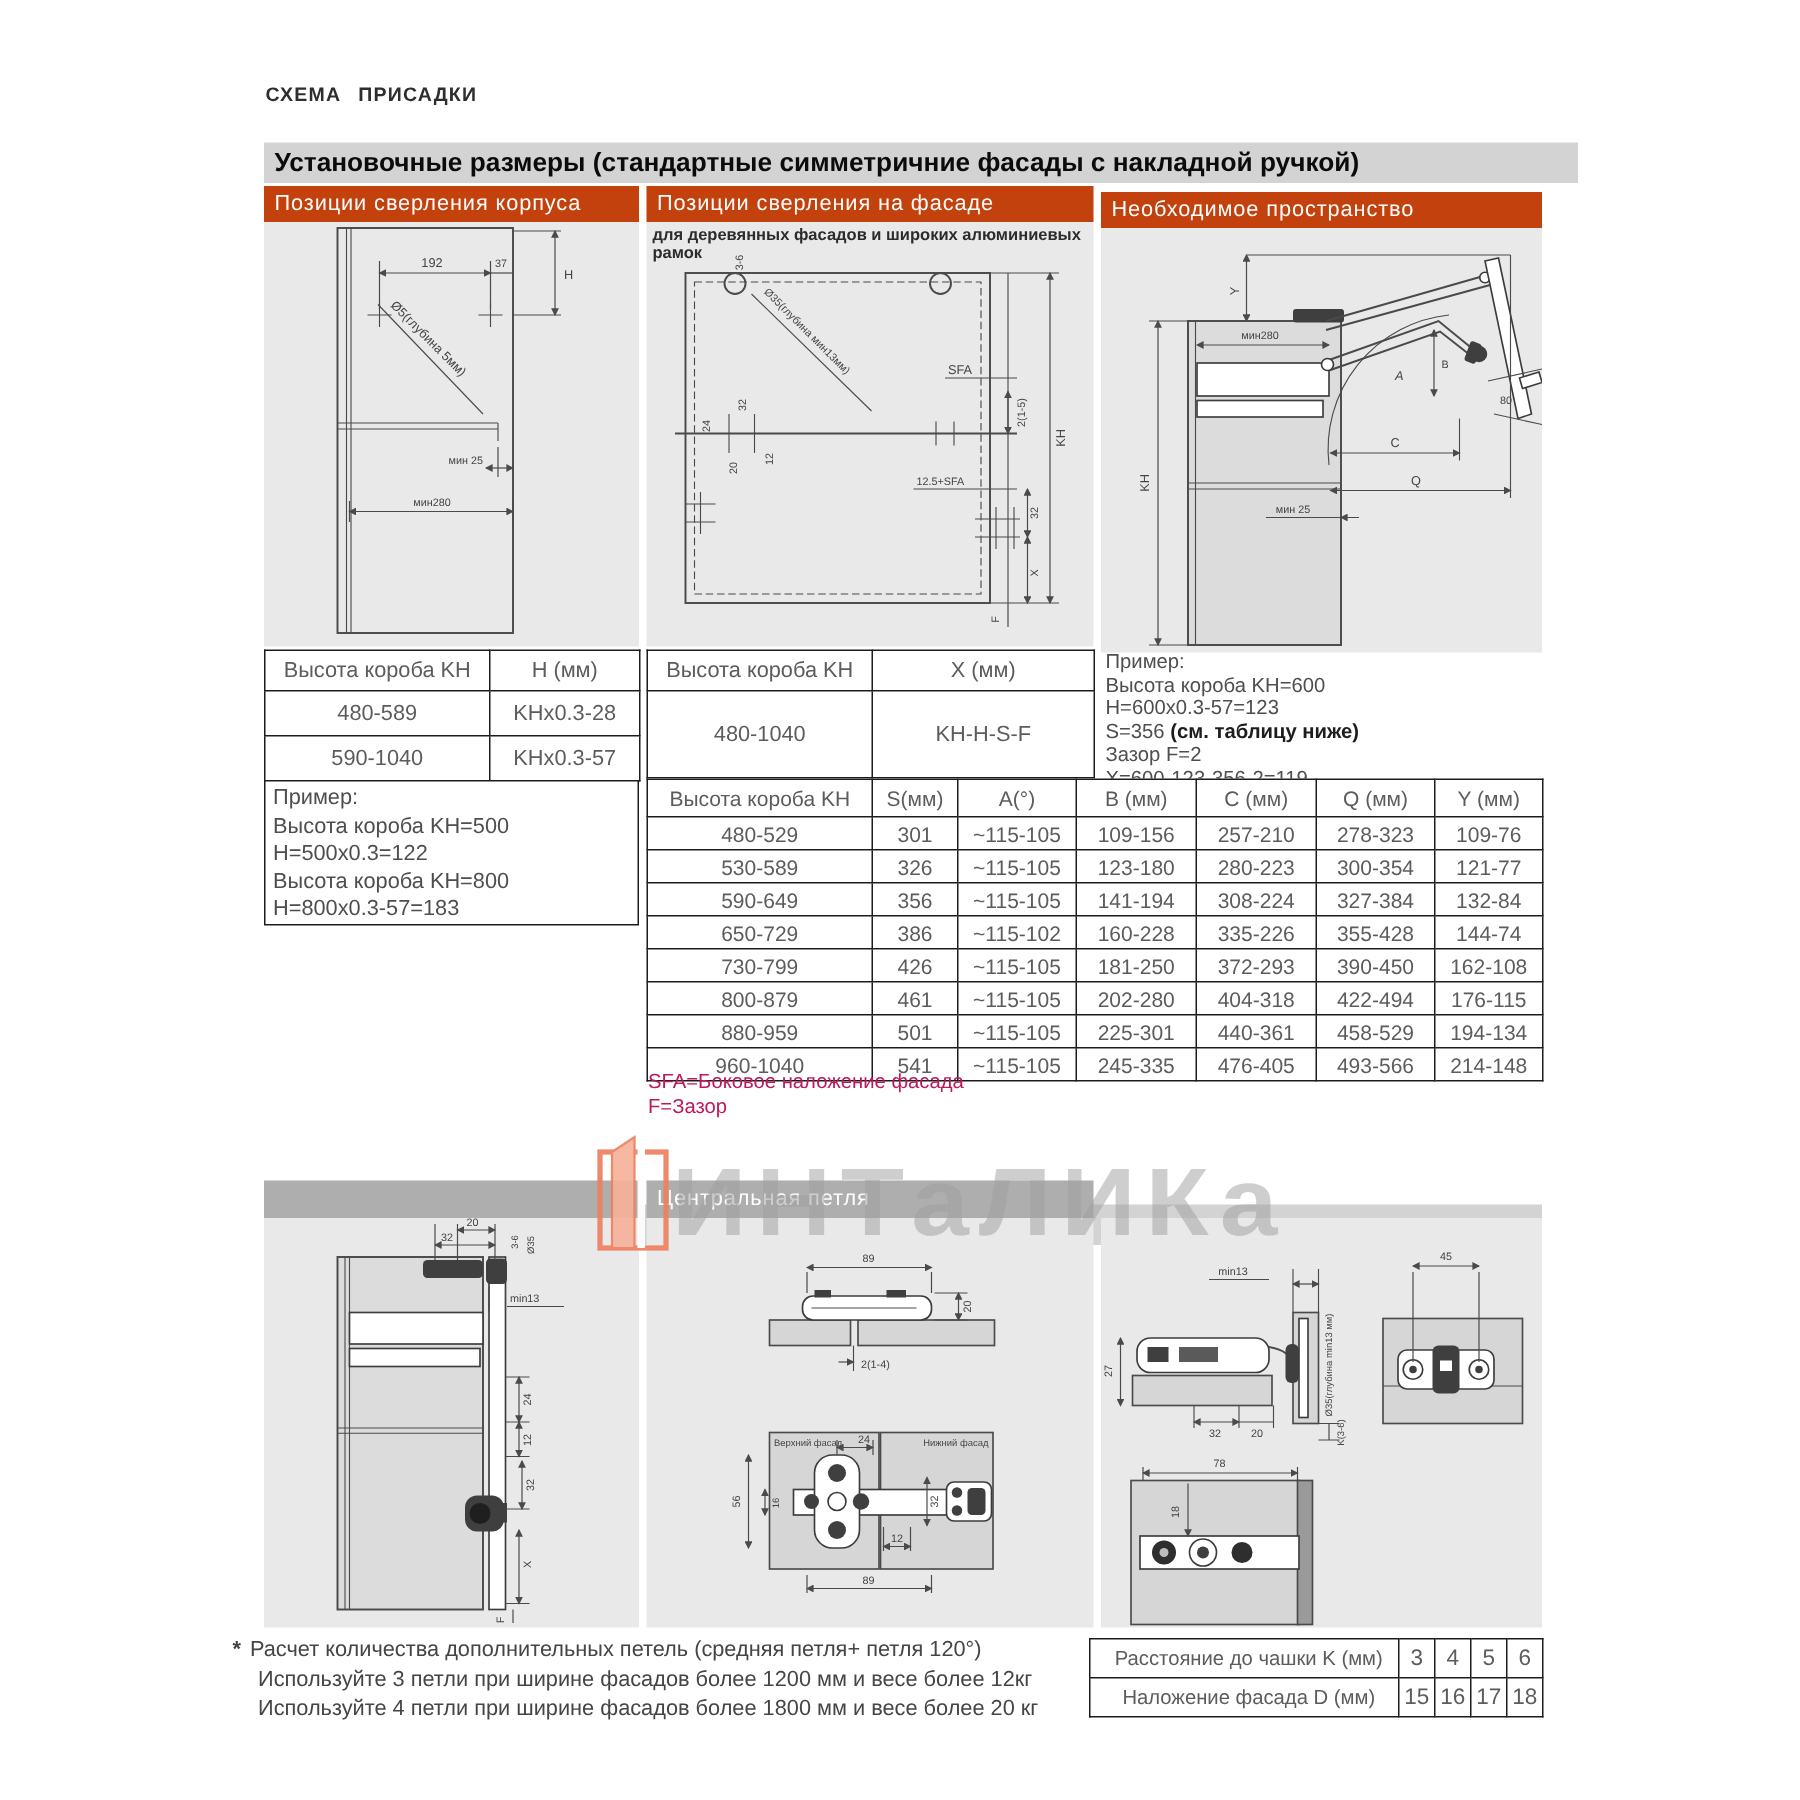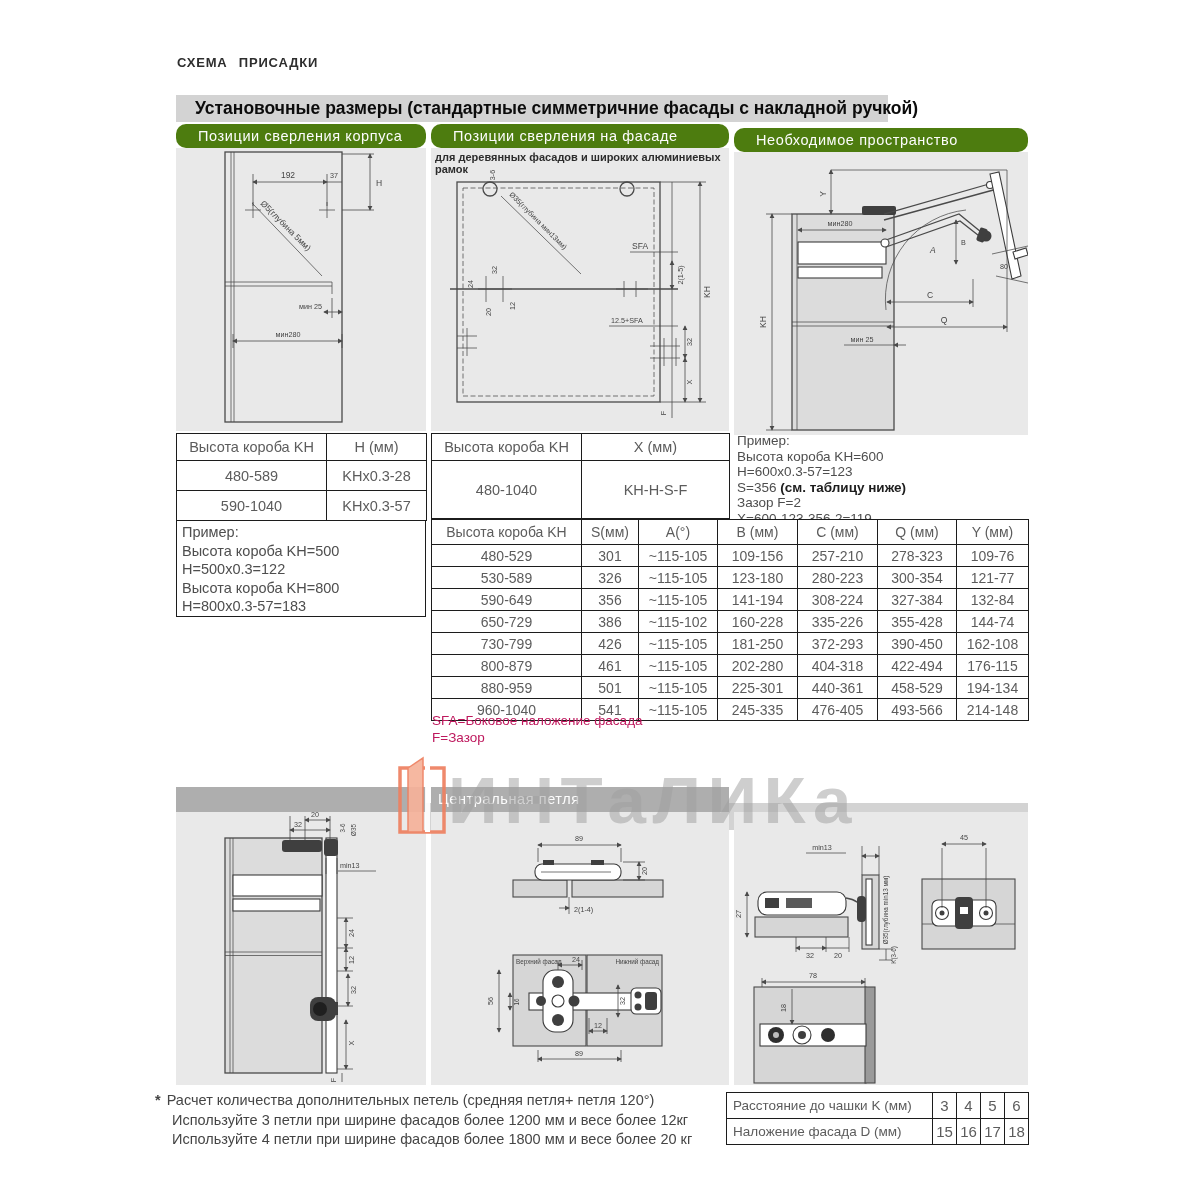--- a/index.html
+++ b/index.html
@@ -1,25 +1,25 @@
 <!DOCTYPE html>
 <html><head>
 <meta charset="utf-8">
 <style>
   html,body{margin:0;padding:0;background:#fff;}
   .page{position:relative;width:1200px;height:1200px;background:#fff;overflow:hidden;
         font-family:"Liberation Sans",sans-serif;}
   .kicker{position:absolute;left:177px;top:55px;font-size:13px;font-weight:bold;
           color:#2e2e2e;letter-spacing:.8px;word-spacing:7px;}
-  .title-bar{position:absolute;left:176px;top:95px;width:712px;height:27px;background:#d3d3d3;
-             color:#0b0b0b;font-weight:bold;font-size:17.5px;line-height:27px;padding-left:19px;
+  .title-bar{position:absolute;left:176px;top:95px;width:876px;height:27px;background:#d3d3d3;
+             color:#0b0b0b;font-weight:bold;font-size:17.5px;line-height:27px;padding-left:7px;
              box-sizing:border-box;white-space:nowrap;}
   .panel{position:absolute;}
-  .panel-h{height:24px;background:#4d7c0f;color:#fdfdfd;font-size:14.5px;line-height:24px;
-           padding-left:22px;letter-spacing:.6px;border-radius:10px;}
+  .panel-h{height:24px;background:#c2410c;color:#fdfdfd;font-size:14.5px;line-height:24px;
+           padding-left:7px;letter-spacing:.6px;}
   .panel-b{background:#e9e9e9;position:relative;}
   .p1{left:176px;top:124px;width:250px;}
   .p2{left:431px;top:124px;width:298px;}
   .p3{left:734px;top:128px;width:294px;}
   .p1 .panel-b,.p3 .panel-b{height:283px;}
   .p2 .panel-b{height:283px;}
   .sub{font-size:11px;font-weight:bold;color:#2c2c2c;padding:3px 0 0 4px;height:15px;}
   
   .tbl{position:absolute;border-collapse:collapse;table-layout:fixed;color:#5c5c5c;
        text-align:center;background:#fff;}
@@ -52,21 +52,21 @@
   .lb3{left:734px;width:294px;}
   .wm-logo{position:absolute;left:396px;top:756px;z-index:6;opacity:.92;}
   .wm-text{position:absolute;left:448px;top:764px;z-index:6;font-size:64px;font-weight:bold;
            color:#9f9f9f;opacity:.5;letter-spacing:6px;transform:scaleX(1.08);transform-origin:left top;
            white-space:nowrap;}
   .notes{position:absolute;left:155px;top:1091px;font-size:14.5px;color:#454545;line-height:19.5px;}
   .notes .star{font-weight:bold;margin-right:6px;}
   .notes .ind{padding-left:17px;}
   .kt{left:726px;top:1092px;width:302px;font-size:15px;}
   .kt td{height:25px;}
-  .kt .lbl{font-size:13.5px;text-align:left;padding-left:6px;}
+  .kt .lbl{font-size:13.5px;text-align:center;padding-left:6px;}
   
   svg{display:block;}
   svg text{font-family:"Liberation Sans",sans-serif;font-size:8.5px;fill:#454545;}
   svg .t7{font-size:7.2px;} svg .t6{font-size:6.3px;}
   .ln{stroke:#4a4a4a;fill:none;stroke-width:1.3;}
   .thin{stroke:#4a4a4a;fill:none;stroke-width:.75;}
   .dim{stroke:#4a4a4a;fill:none;stroke-width:.8;}
   .white{fill:#fff;stroke:#3c3c3c;stroke-width:1.1;}
   .gray2{fill:#d6d6d6;stroke:#4a4a4a;stroke-width:1.1;}
   .cab{fill:#dcdcdc;stroke:#4a4a4a;stroke-width:1.3;}

